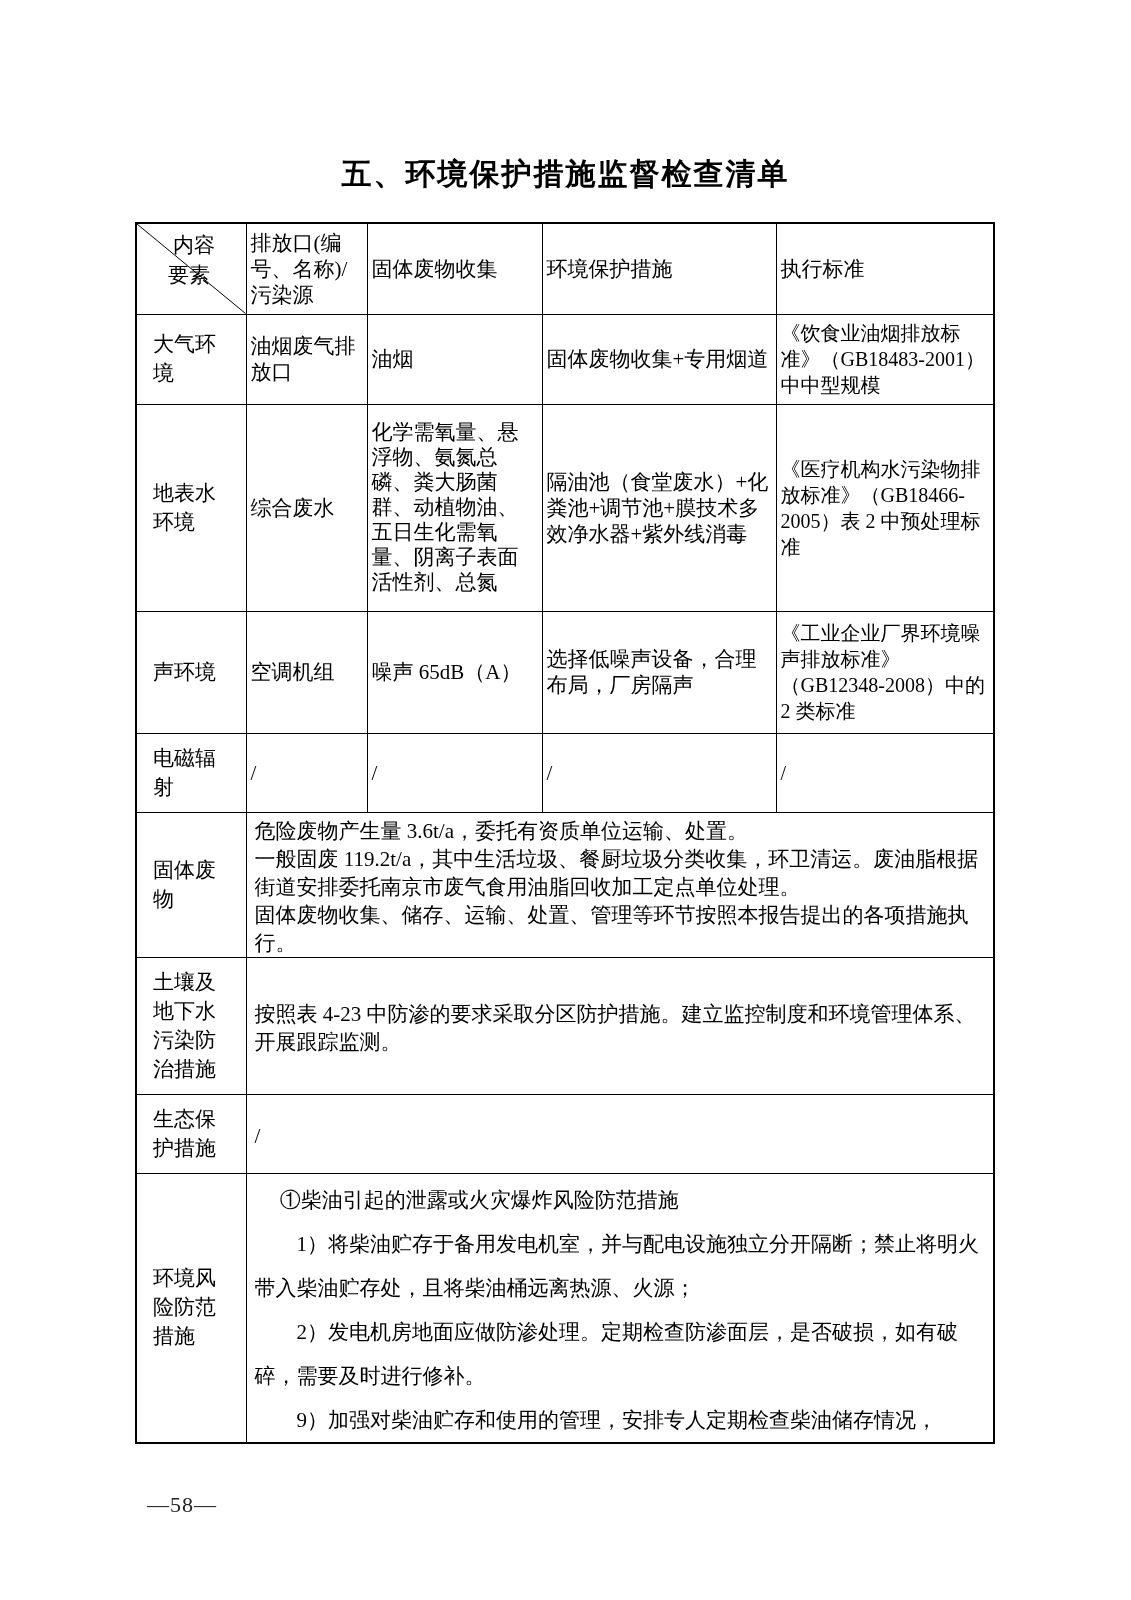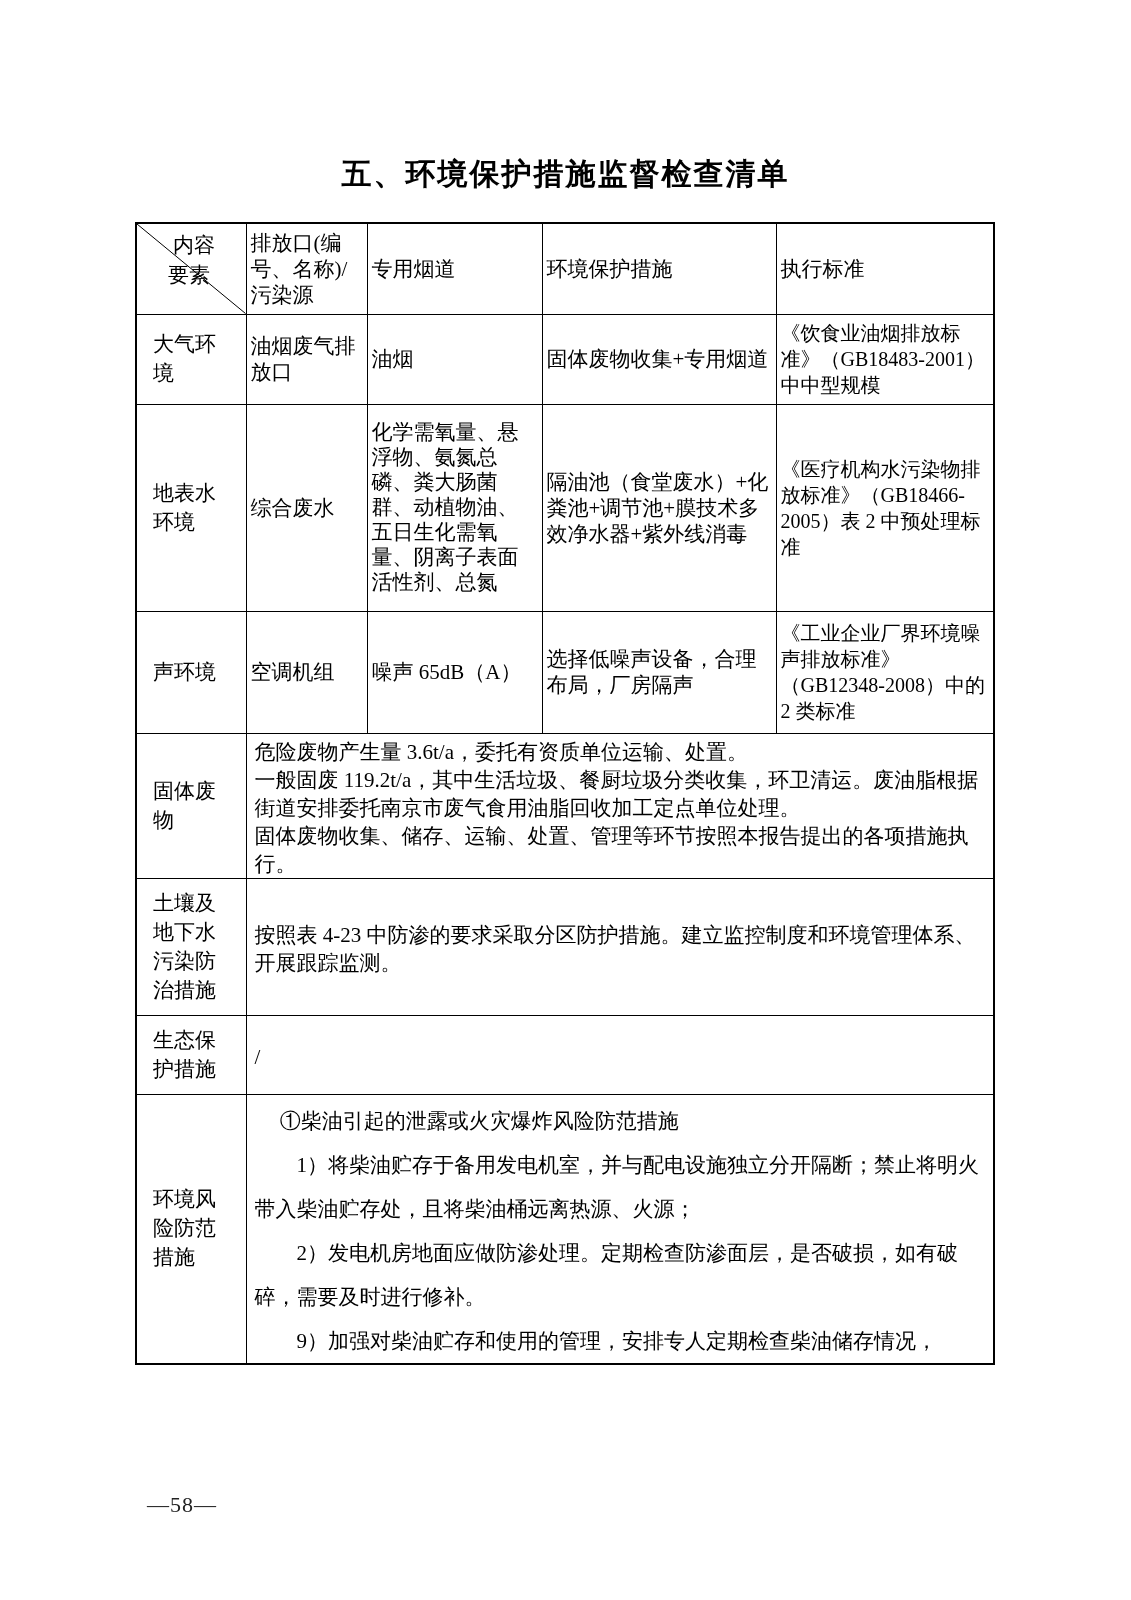--- a/index.html
+++ b/index.html
@@ -105,21 +105,21 @@
     <tbody>
         <tr class="h-header">
       <th class="corner-cell">
         <svg class="diag" viewBox="0 0 100 100" preserveAspectRatio="none">
           <line x1="0" y1="0" x2="100" y2="100" stroke="#000" stroke-width="1" vector-effect="non-scaling-stroke"></line>
         </svg>
         <span class="corner-top">内容</span>
         <span class="corner-bottom">要素</span>
       </th>
       <th>排放口(编号、名称)/污染源</th>
-      <th>专用烟道</th>
+      <th>固体废物收集</th>
       <th>环境保护措施</th>
       <th>执行标准</th>
     </tr>
 
     <tr class="h-air">
       <td class="row-label">大气环境</td>
       <td>油烟废气排放口</td>
       <td>油烟</td>
       <td>固体废物收集+专用烟道</td>
       <td class="std-cell">《饮食业油烟排放标准》（GB18483-2001）中中型规模</td>
@@ -134,20 +134,27 @@
     </tr>
 
     <tr class="h-noise">
       <td class="row-label">声环境</td>
       <td>空调机组</td>
       <td>噪声 65dB（A）</td>
       <td>选择低噪声设备，合理布局，厂房隔声</td>
       <td class="std-cell">《工业企业厂界环境噪声排放标准》（GB12348-2008）中的 2 类标准</td>
     </tr>
 
+    <tr class="h-em">
+      <td class="row-label">电磁辐射</td>
+      <td>/</td>
+      <td>/</td>
+      <td>/</td>
+      <td class="std-cell">/</td>
+    </tr>
 
     <tr class="h-solid">
       <td class="row-label">固体废物</td>
       <td class="merged-left" colspan="4">
         <p>危险废物产生量 3.6t/a，委托有资质单位运输、处置。</p>
         <p>一般固废 119.2t/a，其中生活垃圾、餐厨垃圾分类收集，环卫清运。废油脂根据街道安排委托南京市废气食用油脂回收加工定点单位处理。</p>
         <p>固体废物收集、储存、运输、处置、管理等环节按照本报告提出的各项措施执行。</p>
       </td>
     </tr>
 

